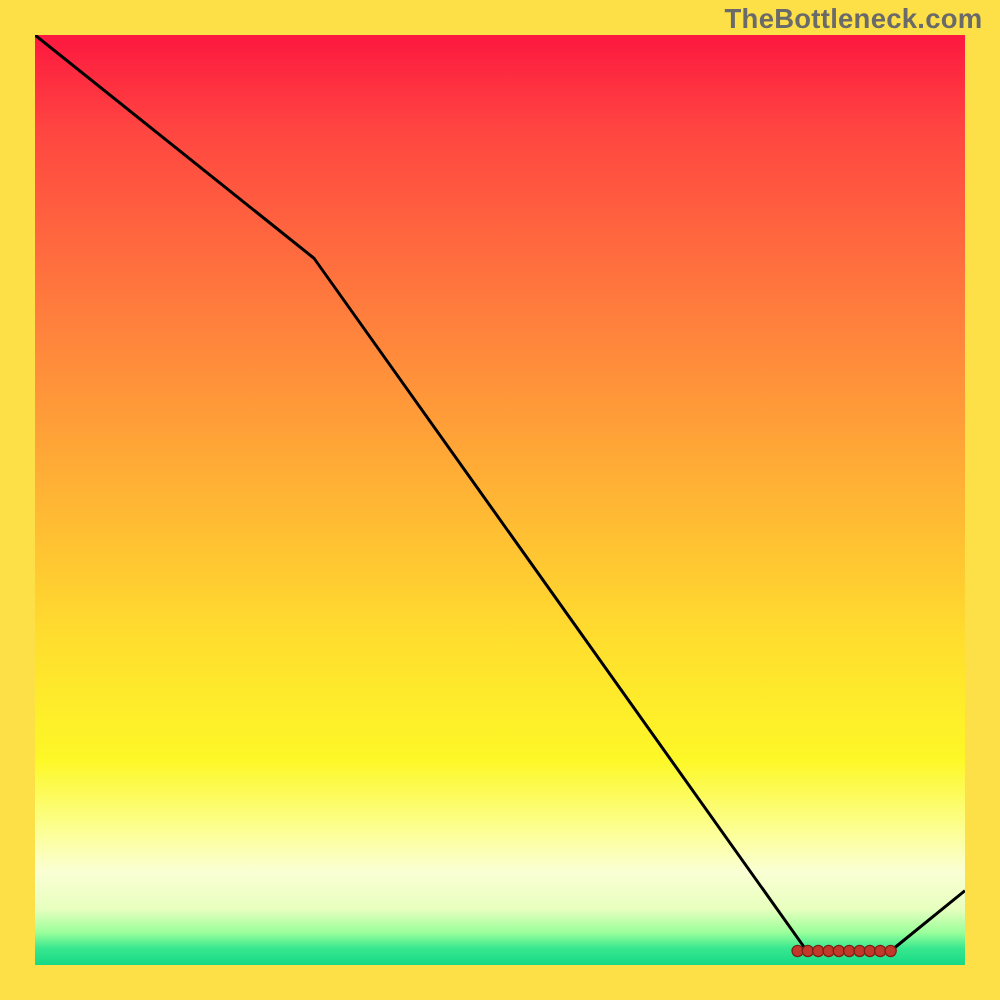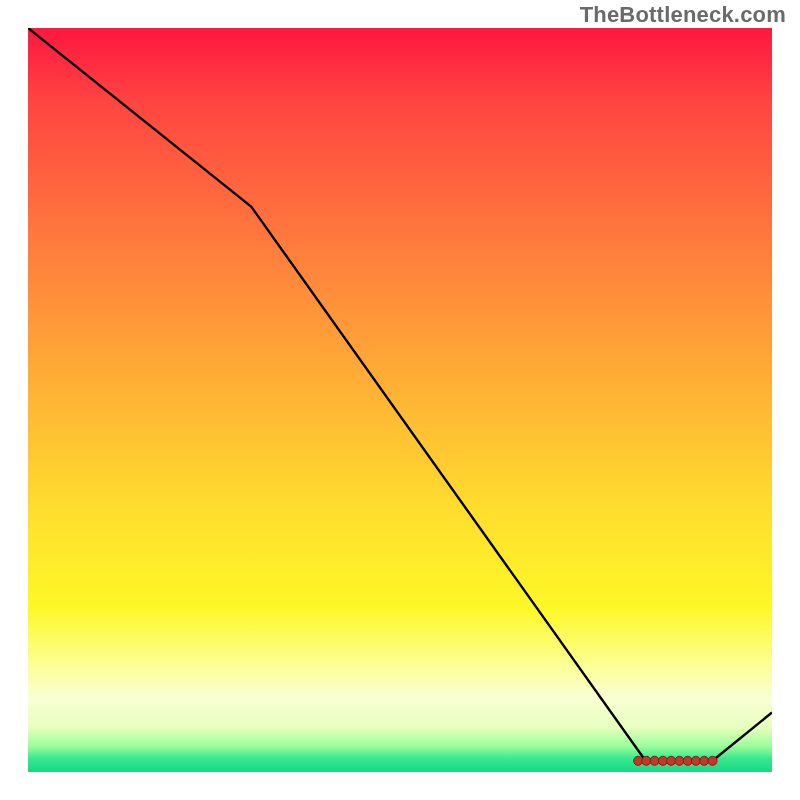--- a/index.html
+++ b/index.html
@@ -8,21 +8,21 @@
     width: 800px;
     height: 800px;
     background: #000;
     font-family: Arial, Helvetica, sans-serif;
     overflow: hidden;
   }
   .container {
     position: relative;
     width: 800px;
     height: 800px;
-    background: #ffffff;
+    background: #fde047;
   }
   .watermark {
     position: absolute;
     top: 2px;
     right: 14px;
     font-size: 22px;
     font-weight: 600;
     color: #6a6a6a;
     letter-spacing: 0.2px;
     z-index: 10;

